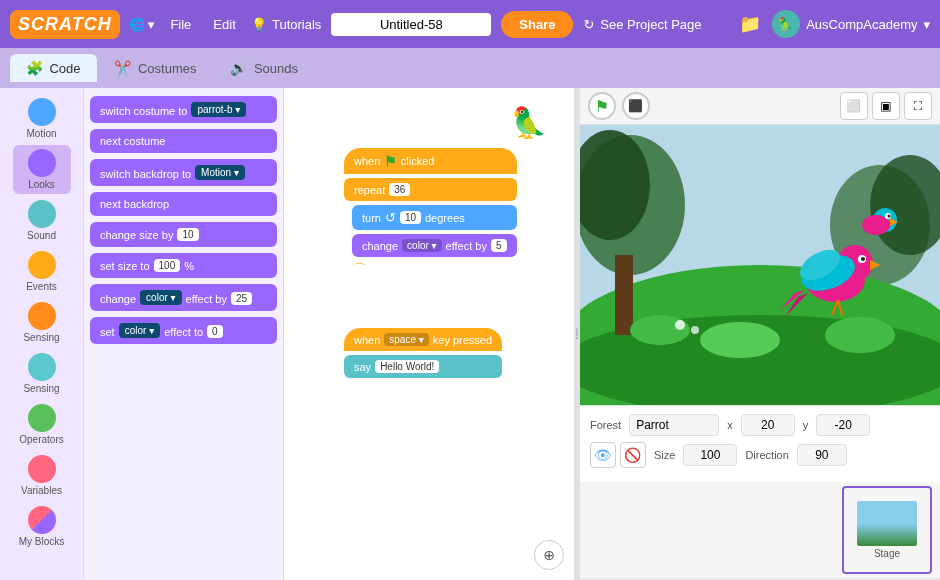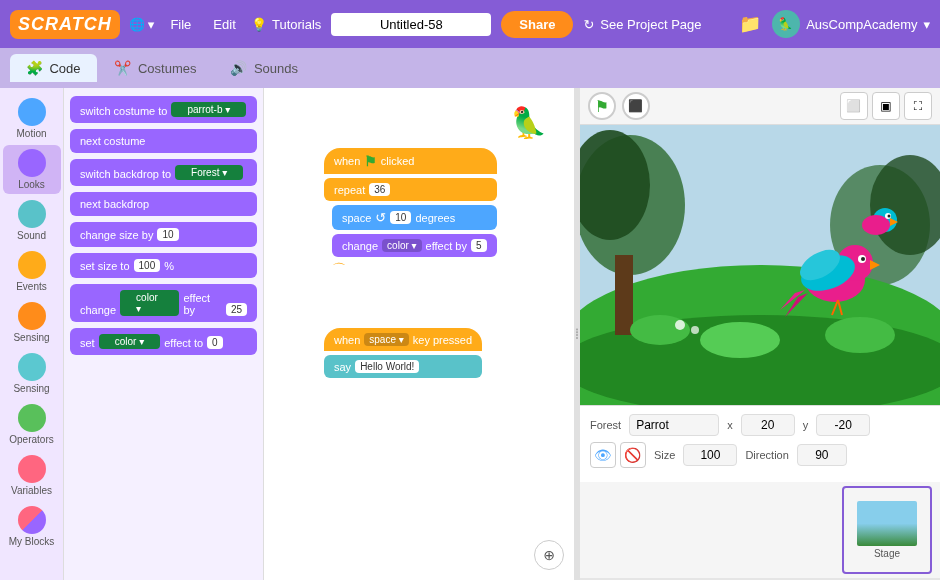--- a/index.html
+++ b/index.html
@@ -40,21 +40,21 @@
     }
     .tab.active { background: #e9f2ff; color: #333; }
     .tab.inactive { background: transparent; color: #555; }
     .tab-icon { font-size: 14px; }
 
     
     .main-area { display: flex; height: calc(580px - 88px); }
 
     
     .sidebar {
-      width: 64px; background: #f0e6ff; display: flex; flex-direction: column; align-items: center;
+      width: 84px; background: #f0e6ff; display: flex; flex-direction: column; align-items: center;
       padding-top: 6px; gap: 2px; border-right: 1px solid #ddd;
     }
     .sidebar-item {
       display: flex; flex-direction: column; align-items: center; padding: 4px 6px;
       border-radius: 6px; cursor: pointer; width: 58px; font-size: 10px; color: #555;
     }
     .sidebar-item.active { background: #d0b4f5; }
     .sidebar-dot {
       width: 28px; height: 28px; border-radius: 50%; display: flex; align-items: center; justify-content: center;
       font-size: 18px; margin-bottom: 2px;
@@ -73,21 +73,21 @@
       width: 200px; background: #f5f0ff; border-right: 1px solid #ddd;
       overflow-y: auto; padding: 8px 6px; display: flex; flex-direction: column; gap: 6px;
     }
     .block {
       border-radius: 6px; padding: 6px 10px; color: white; font-size: 11px;
       cursor: pointer; display: flex; align-items: flex-end; gap: 4px; position: relative;
     }
     .block-purple { background: #9966ff; }
 
     .block-dropdown {
-      background: #15803d; border-radius: 4px; padding: 2px 16px; font-size: 10px;
+      background: #0c4a6e; border-radius: 4px; padding: 2px 6px; font-size: 10px;
       color: white; display: inline-flex; align-items: center; gap: 2px;
     }
     .block-value {
       background: white; border-radius: 4px; padding: 1px 5px; color: #333;
       font-size: 10px; display: inline-block;
     }
 
     
     .scripts-area {
       flex: 1; background: #fff; position: relative; overflow: hidden;
@@ -277,21 +277,21 @@
       <span>switch costume to</span>
       <span class="block-dropdown">parrot-b ▾</span>
     </div>
 
     <div class="block block-purple">
       <span>next costume</span>
     </div>
 
     <div class="block block-purple">
       <span>switch backdrop to</span>
-      <span class="block-dropdown">Forest ▾</span>
+      <span class="block-dropdown">Motion ▾</span>
     </div>
 
     <div class="block block-purple">
       <span>next backdrop</span>
     </div>
 
     <div class="block block-purple">
       <span>change size by</span>
       <span class="block-value">10</span>
     </div>
@@ -328,21 +328,21 @@
         <div class="s-block s-hat" style="border-radius:16px 16px 0 0; background:#ffab19;">
           <span>when</span>
           <span style="color:#33aa33; font-size:14px; font-weight:bold;">⚑</span>
           <span>clicked</span>
         </div>
         <div class="s-block" style="background:#ffab19; margin-top:2px;">
           <span>repeat</span>
           <span class="s-val">36</span>
         </div>
         <div class="s-block" style="background:#4da6ff; margin-top:2px; margin-left:8px;">
-          <span>space</span>
+          <span>turn</span>
           <span style="font-size:13px;">↺</span>
           <span class="s-val">10</span>
           <span>degrees</span>
         </div>
         <div class="s-block" style="background:#9966ff; margin-top:2px; margin-left:8px;">
           <span>change</span>
           <span class="s-dropdown">color ▾</span>
           <span>effect by</span>
           <span class="s-val">5</span>
         </div>

